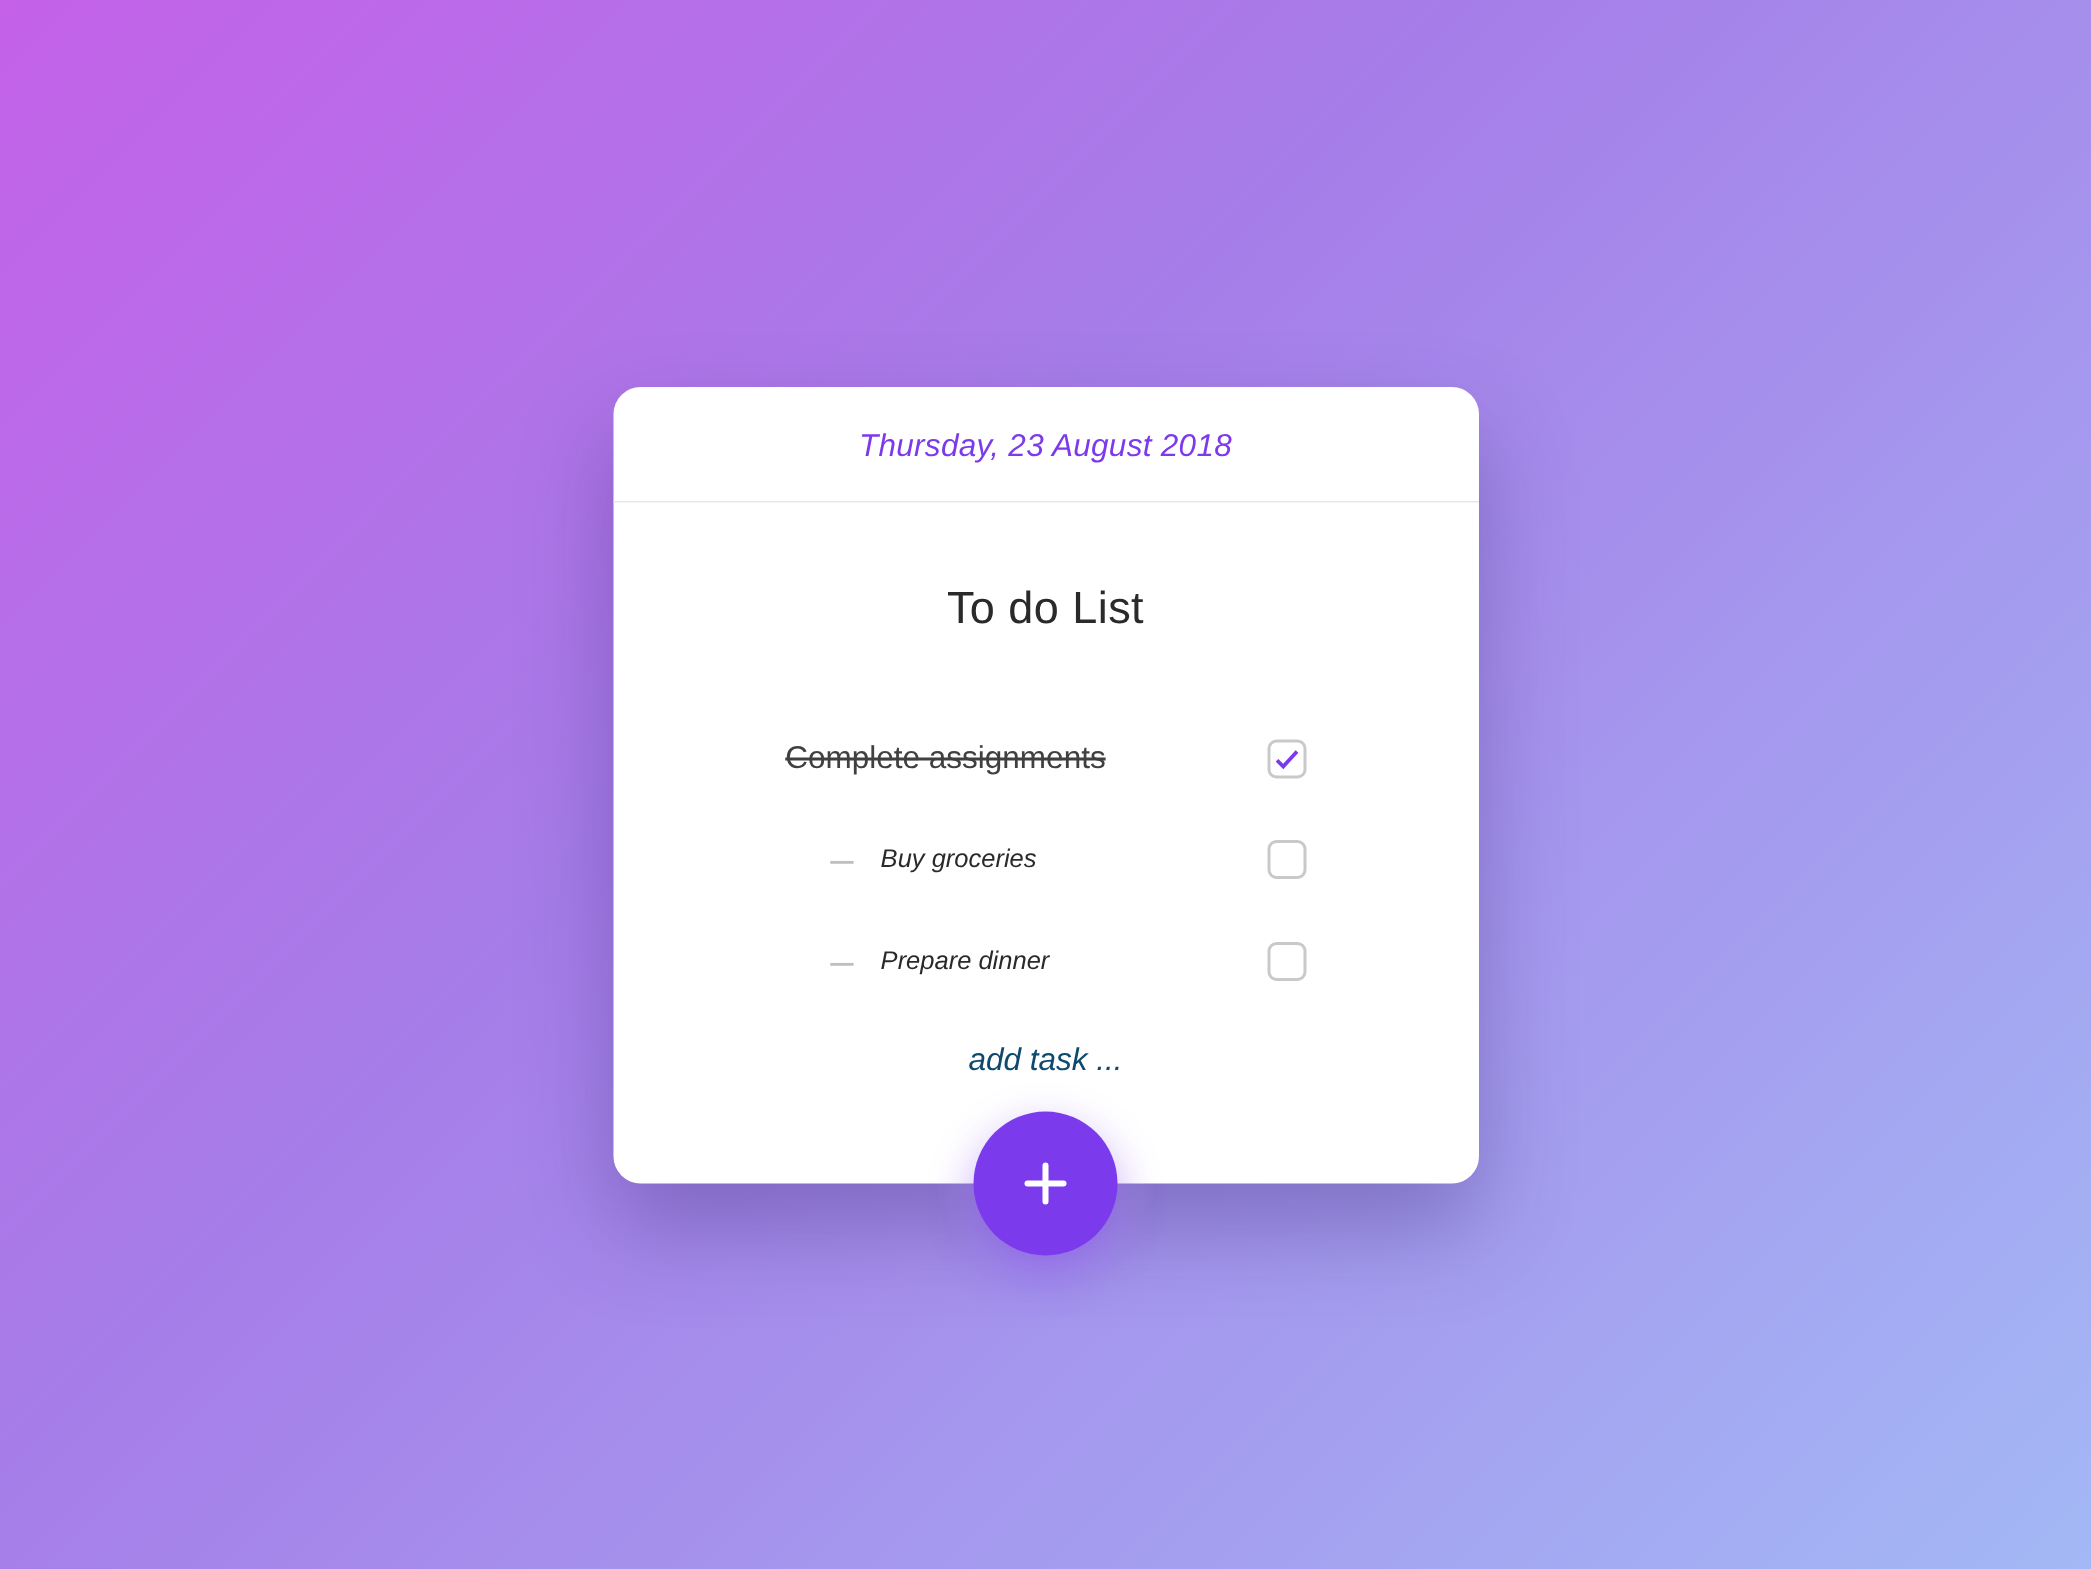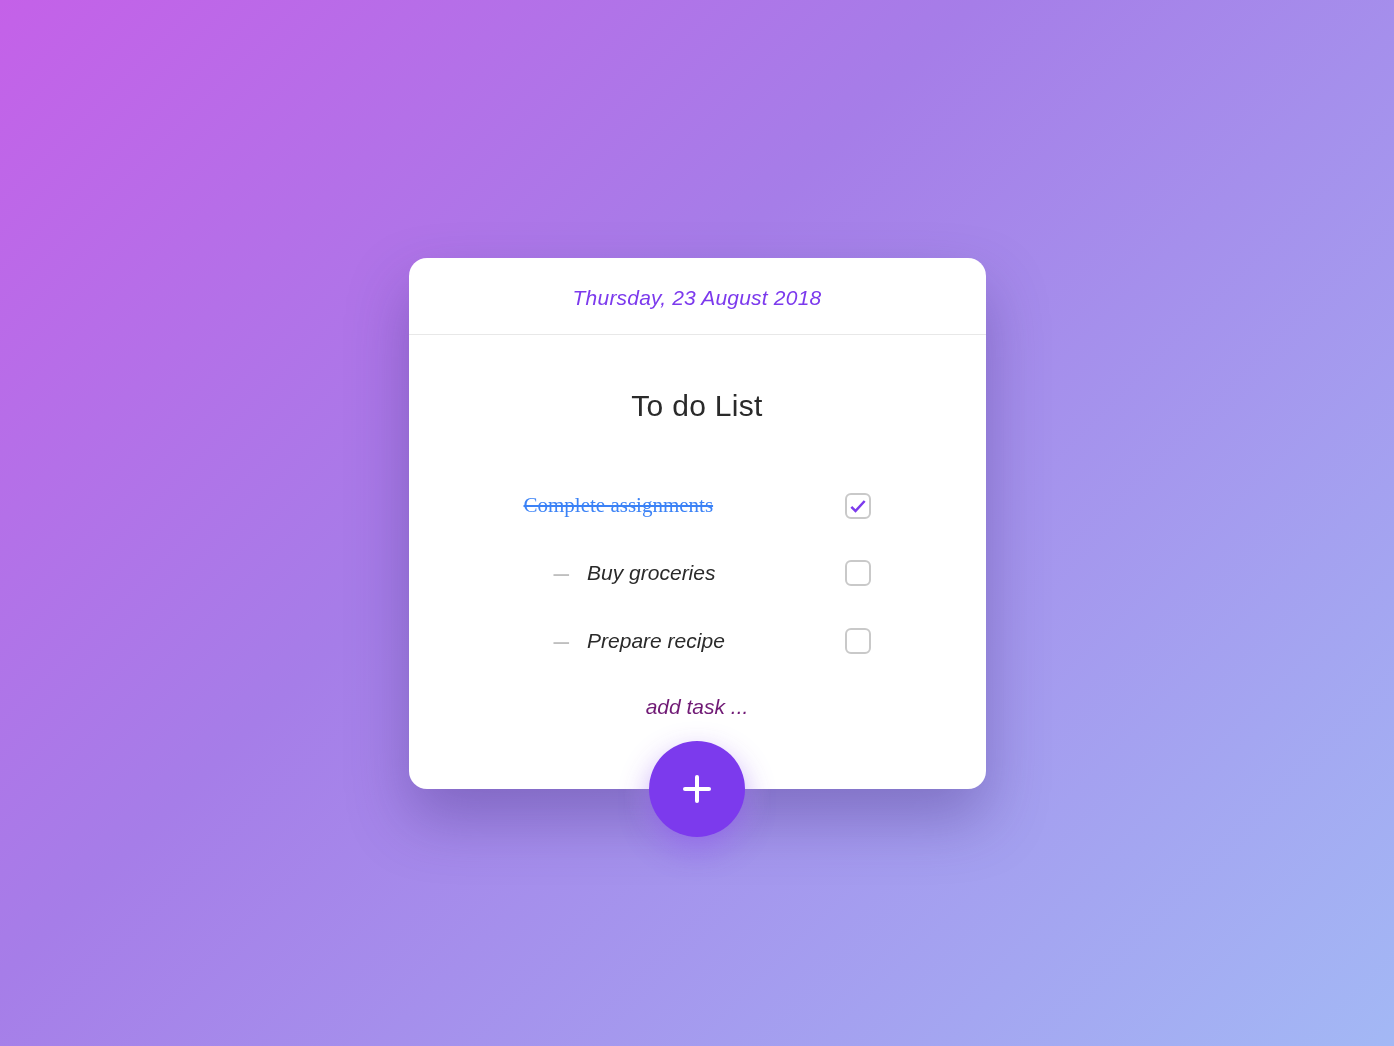--- a/index.html
+++ b/index.html
@@ -55,43 +55,42 @@
       justify-content: space-between;
       margin-bottom: 40px;
     }
     .task-label {
       font-size: 21px;
       color: #2a2a2a;
       font-weight: 400;
     }
     .task-label.done {
       text-decoration: line-through;
-      color: #3b82f6;
-      font-family: Liberation Serif, serif;
+      color: #404040;
     }
     .subtask-row {
       display: flex;
       align-items: center;
       justify-content: space-between;
       margin-bottom: 40px;
       padding-left: 30px;
     }
     .subtask-left {
       display: flex;
       align-items: center;
       gap: 18px;
     }
     .subtask-bullet {
       color: #bfbfbf;
       font-size: 28px;
       line-height: 1;
     }
     .subtask-label {
       font-style: italic;
-      font-size: 21px;
+      font-size: 17px;
       color: #2a2a2a;
     }
     .checkbox {
       width: 26px;
       height: 26px;
       border: 2px solid #c9c9c9;
       border-radius: 6px;
       display: flex;
       align-items: center;
       justify-content: center;
@@ -105,21 +104,21 @@
       display: none;
       width: 20px;
       height: 20px;
       stroke: #7c3aed;
       stroke-width: 3;
       fill: none;
     }
     .add-task-row {
       text-align: center;
       font-style: italic;
-      color: #701a75;
+      color: #0c4a6e;
       font-size: 21px;
       margin-top: 10px;
       cursor: text;
     }
     .fab {
       position: absolute;
       bottom: -48px;
       left: 50%;
       transform: translateX(-50%);
       width: 96px;
@@ -181,21 +180,21 @@
         <span class="subtask-label">Buy groceries</span>
       </span>
       <span class="checkbox">
         
       </span>
     </div>
 
     <div class="subtask-row">
       <span class="subtask-left">
         <span class="subtask-bullet">–</span>
-        <span class="subtask-label">Prepare recipe</span>
+        <span class="subtask-label">Prepare dinner</span>
       </span>
       <span class="checkbox">
         
       </span>
     </div>
 
 
 
     <div class="add-task-row">add task ...</div>
   </div>

